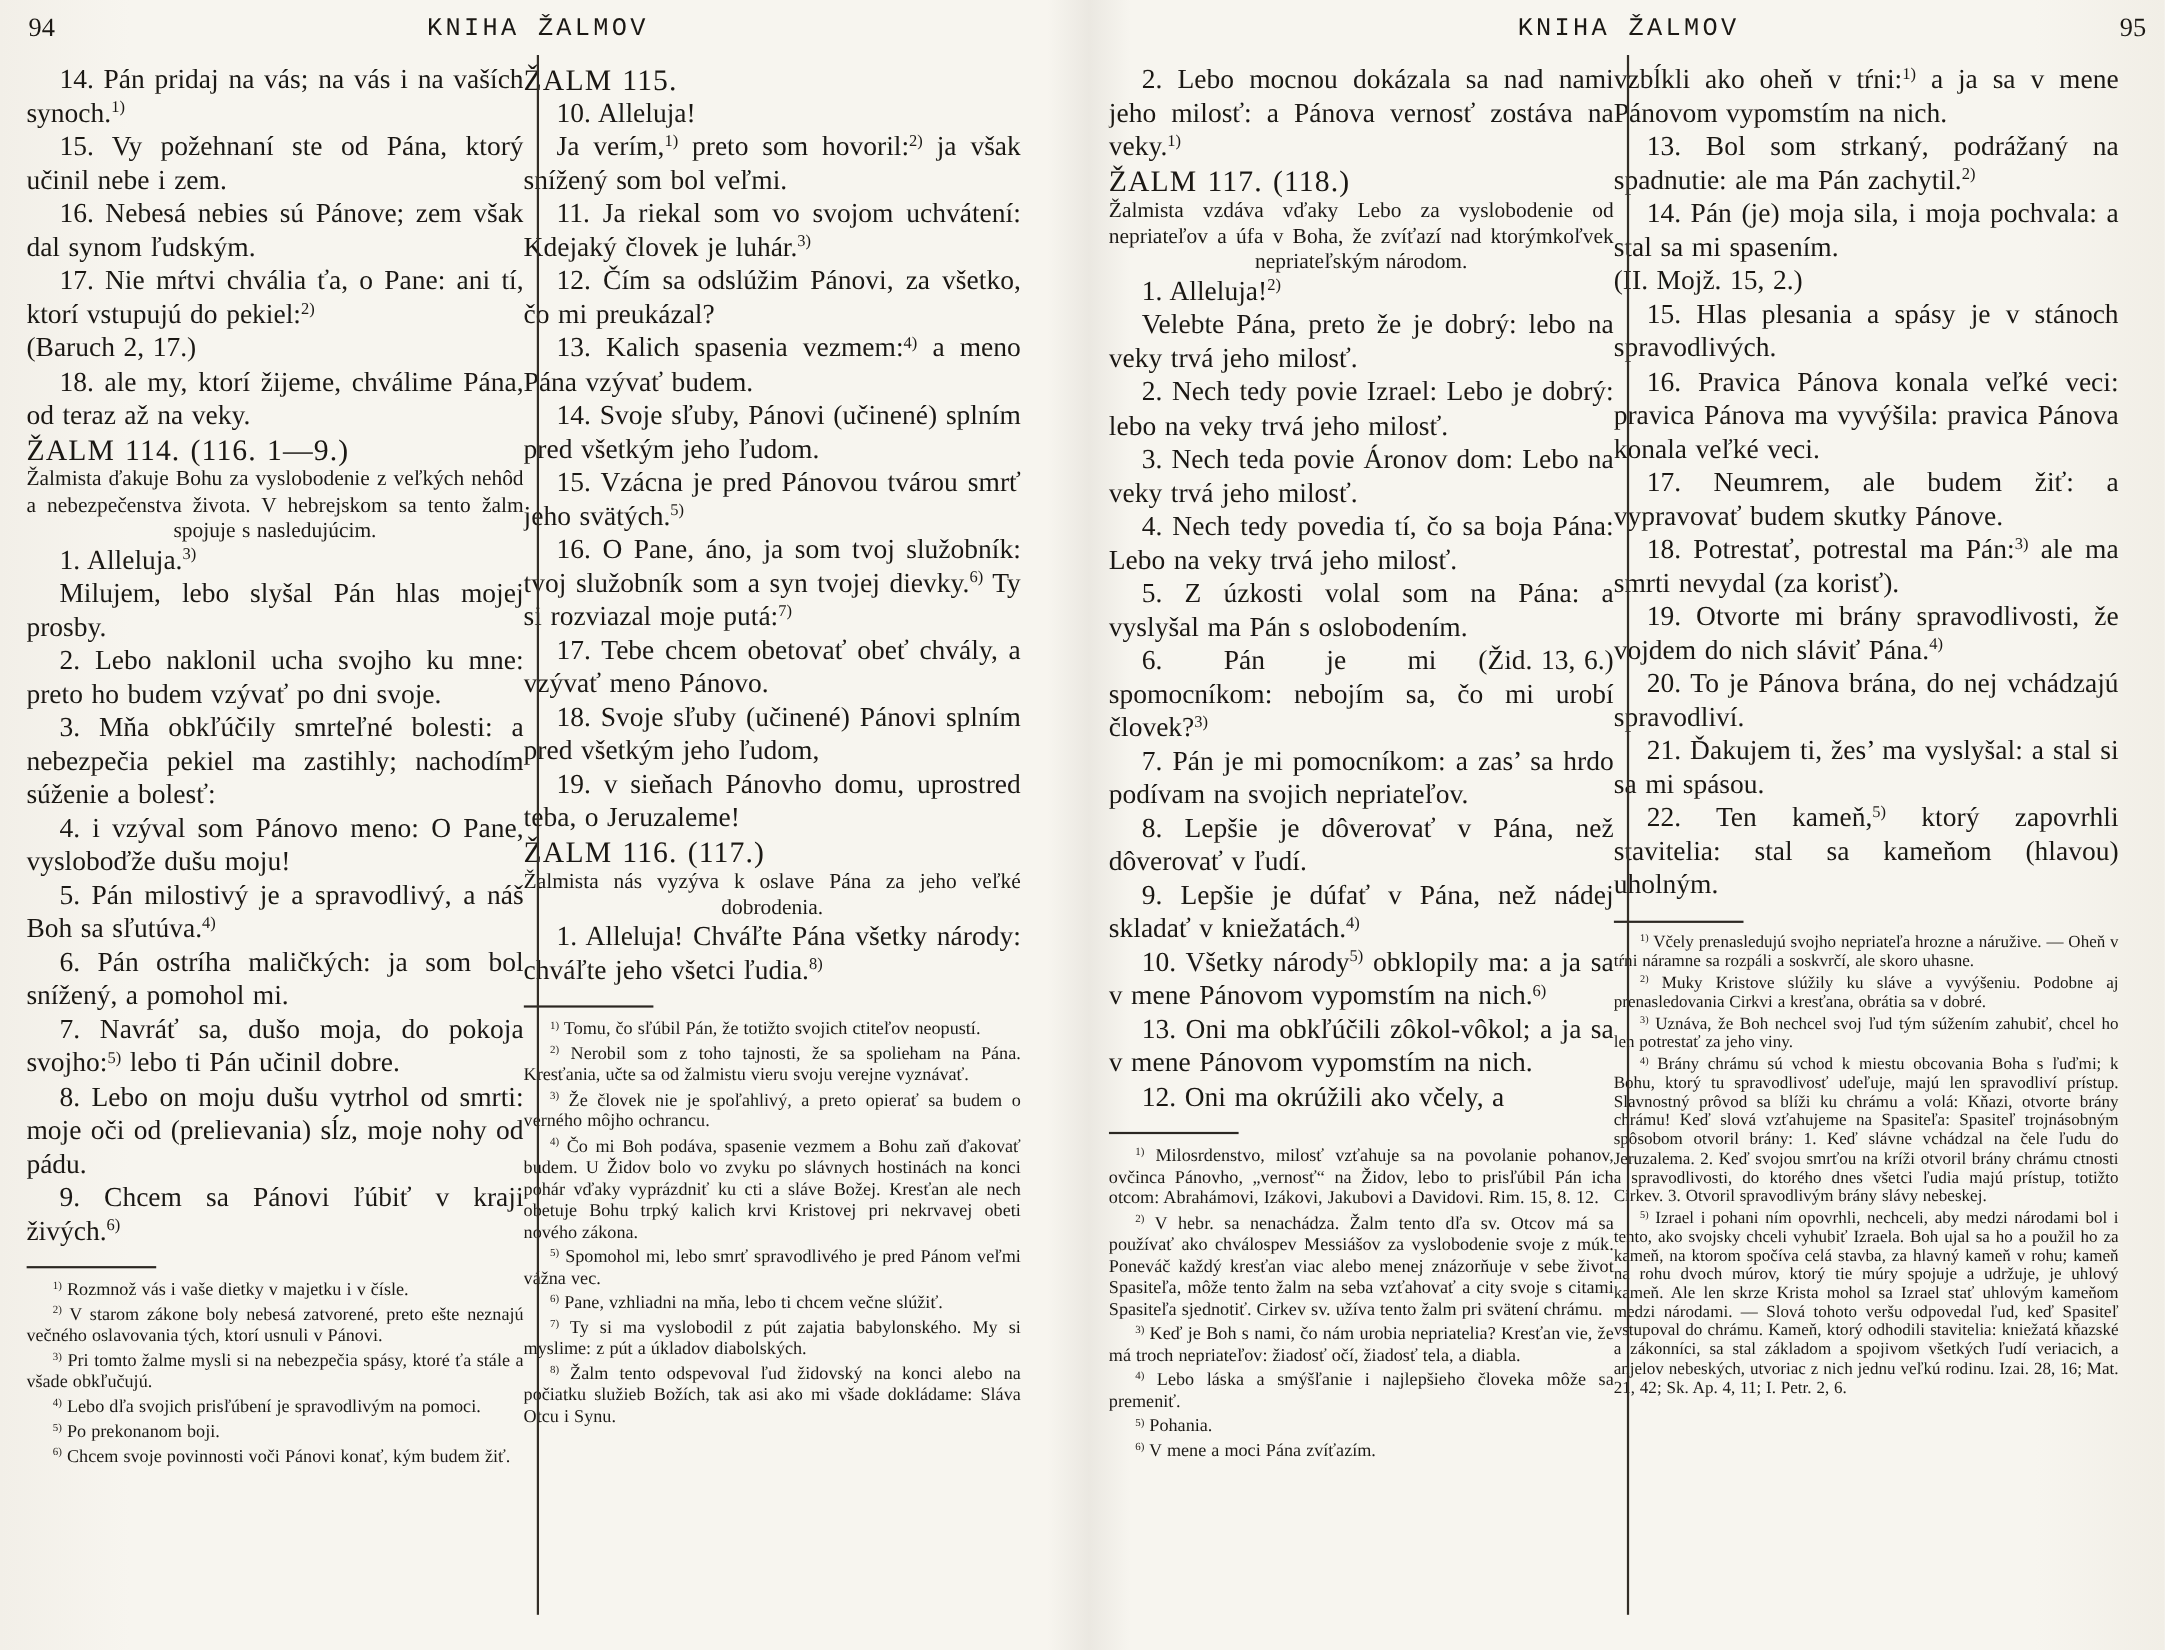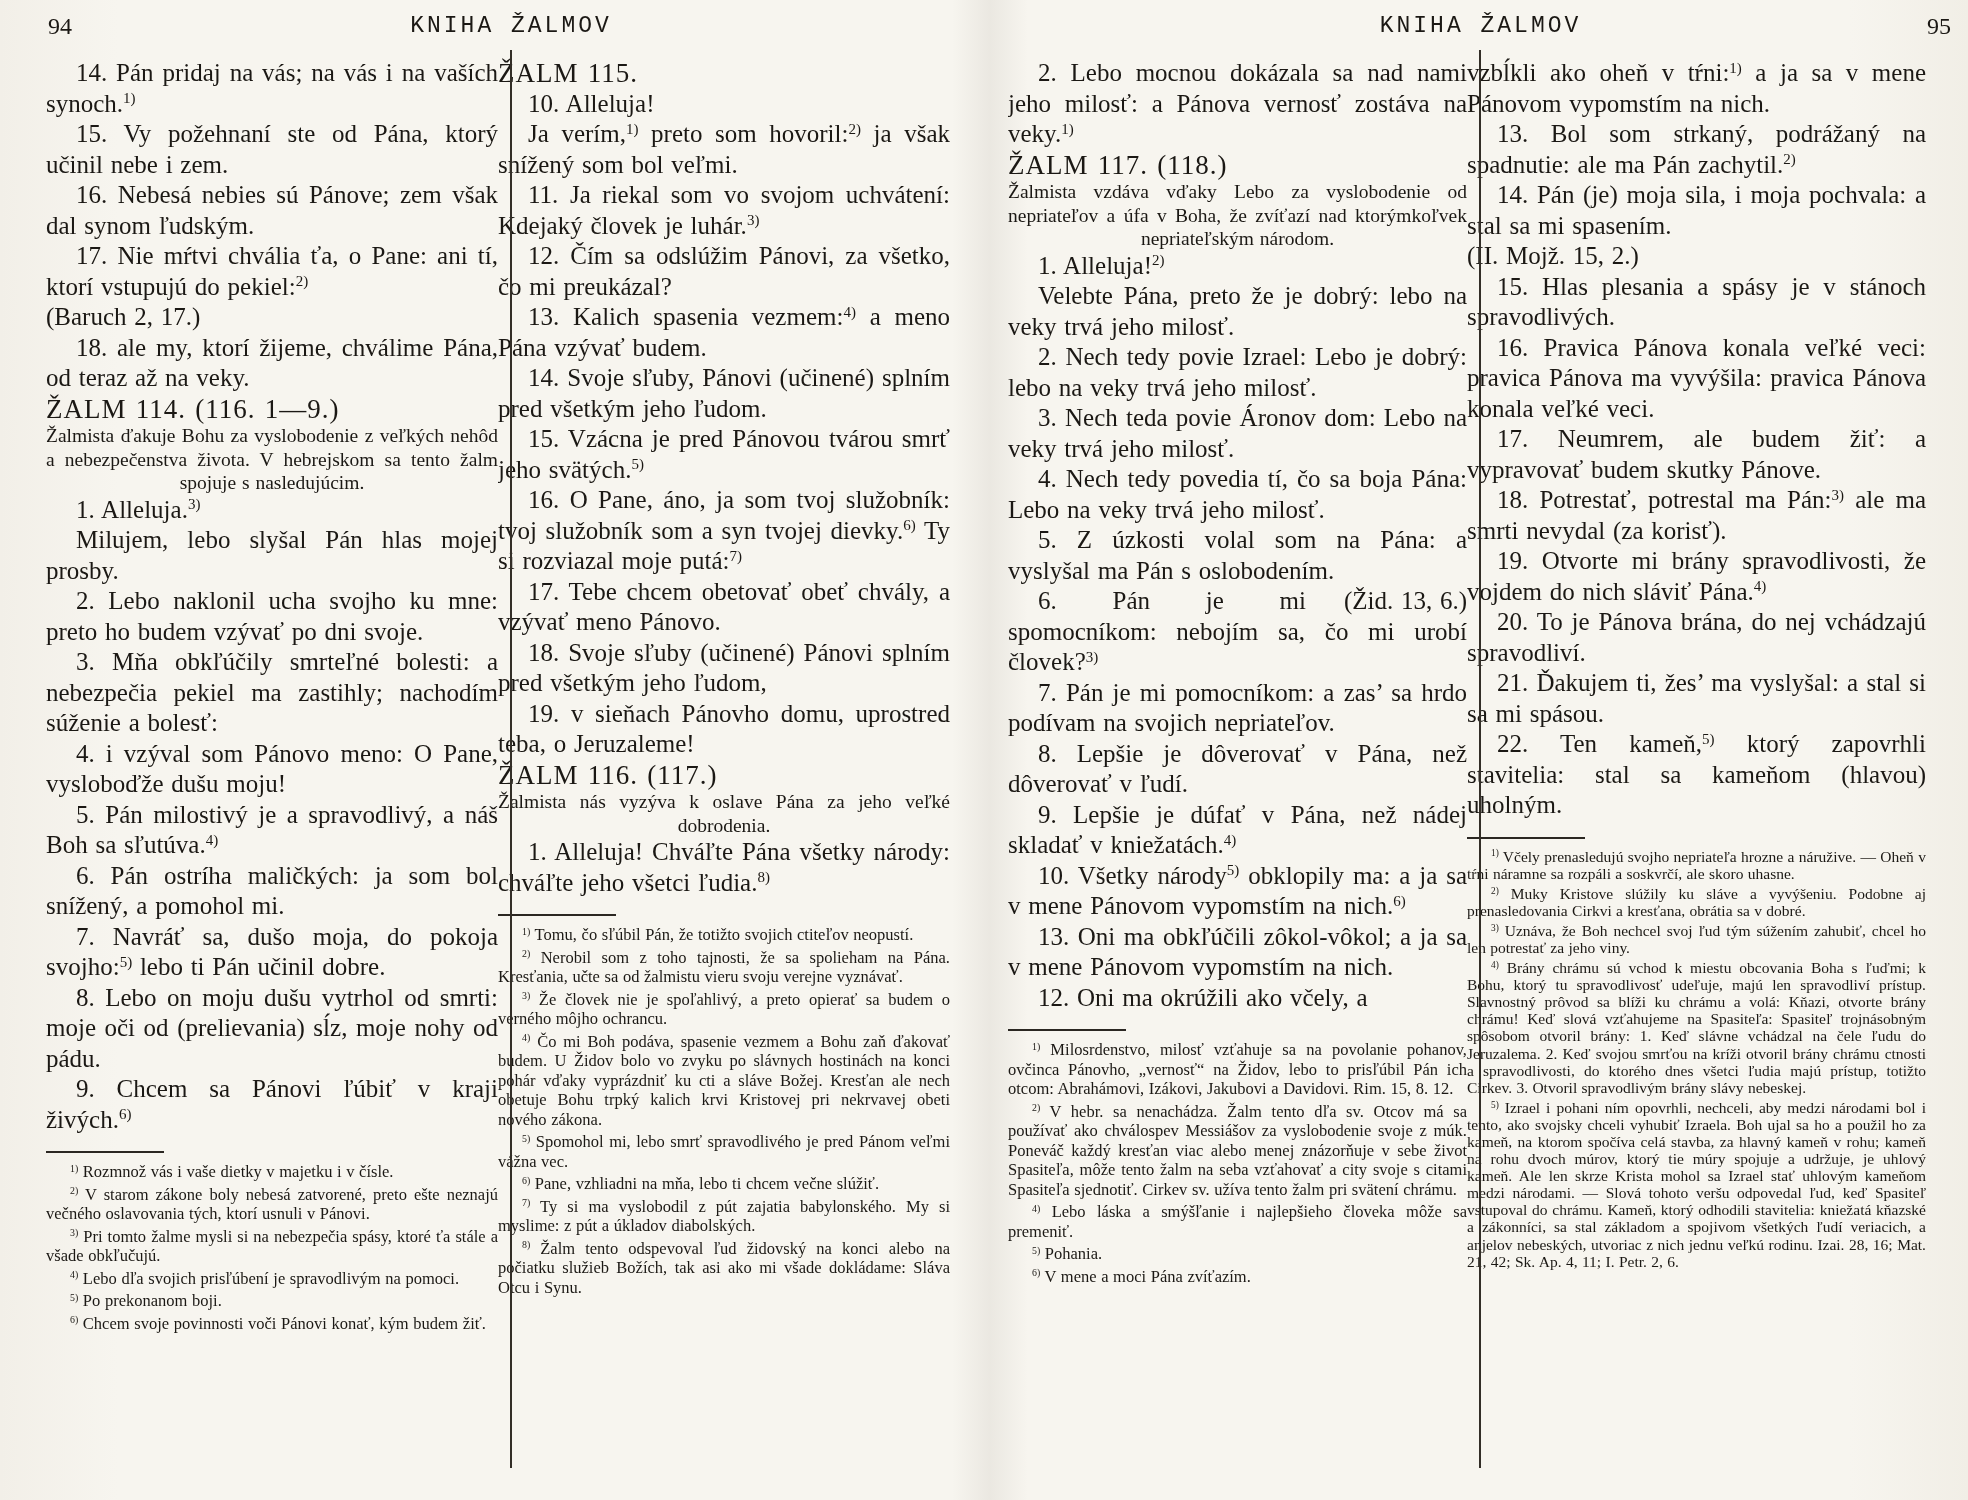--- a/index.html
+++ b/index.html
@@ -5,21 +5,21 @@
   html,body{margin:0;padding:0}
   body{
     width:1968px;height:1500px;overflow:hidden;position:relative;
     background:linear-gradient(90deg,#f2efe8 0%,#f7f5ef 6%,#f7f5ef 94%,#f1eee6 100%);
     font-family:"Liberation Serif","DejaVu Serif",serif;
     color:#1b1814;
   }
   .gutter-shade{position:absolute;left:952px;top:0;width:76px;height:1500px;
     background:linear-gradient(90deg,rgba(0,0,0,0) 0%,rgba(70,58,44,0.07) 50%,rgba(0,0,0,0) 100%);}
   .page{position:absolute;top:0;height:1492px}
-  .page-left{left:46px;width:930px}
+  .page-left{left:24px;width:930px}
   .page-right{left:1008px;width:945px}
   .page-header{position:relative;height:36px;margin-top:13px}
   .running-title{display:block;text-align:center;font-size:23px;letter-spacing:3px;font-family:Liberation Mono, monospace;}
   .pagenum{position:absolute;top:0;font-size:24px}
   .pagenum.pos-left{left:2px}
   .pagenum.pos-right{right:2px}
   .cols{display:flex;margin-top:9px}
   .col{width:452px;height:1428px;overflow:hidden;font-size:25px;line-height:30.5px;
        text-align:justify;word-spacing:1.5px}
   .page-right .col{width:459px}
@@ -128,20 +128,21 @@
         <p class="verse"><span class="inline-ref">(Žid. 13, 6.)</span>6. Pán je mi spomocníkom: nebojím sa, čo mi urobí človek?<sup>3)</sup></p>
         <p class="verse">7. Pán je mi pomocníkom: a zas’ sa hrdo podívam na svojich nepriateľov.</p>
         <p class="verse">8. Lepšie je dôverovať v Pána, než dôverovať v ľudí.</p>
         <p class="verse">9. Lepšie je dúfať v Pána, než nádej skladať v kniežatách.<sup>4)</sup></p>
         <p class="verse">10. Všetky národy<sup>5)</sup> obklopily ma: a ja sa v mene Pánovom vypomstím na nich.<sup>6)</sup></p>
         <p class="verse">13. Oni ma obkľúčili zôkol-vôkol; a ja sa v mene Pánovom vypomstím na nich.</p>
         <p class="verse">12. Oni ma okrúžili ako včely, a</p>
         <div class="fn-rule"></div>
         <p class="footnote"><sup>1)</sup> Milosrdenstvo, milosť vzťahuje sa na povolanie pohanov, ovčinca Pánovho, „vernosť“ na Židov, lebo to prisľúbil Pán ich otcom: Abrahámovi, Izákovi, Jakubovi a Davidovi. Rim. 15, 8. 12.</p>
         <p class="footnote"><sup>2)</sup> V hebr. sa nenachádza. Žalm tento dľa sv. Otcov má sa používať ako chválospev Messiášov za vyslobodenie svoje z múk. Poneváč každý kresťan viac alebo menej znázorňuje v sebe život Spasiteľa, môže tento žalm na seba vzťahovať a city svoje s citami Spasiteľa sjednotiť. Cirkev sv. užíva tento žalm pri svätení chrámu.</p>
+        <p class="footnote"><sup>3)</sup> Keď je Boh s nami, čo nám urobia nepriatelia? Kresťan vie, že má troch nepriateľov: žiadosť očí, žiadosť tela, a diabla.</p>
         <p class="footnote"><sup>4)</sup> Lebo láska a smýšľanie i najlepšieho človeka môže sa premeniť.</p>
         <p class="footnote"><sup>5)</sup> Pohania.</p>
         <p class="footnote"><sup>6)</sup> V mene a moci Pána zvíťazím.</p>
       </div>
     <div class="col fn-tight">
         <p class="cont">vzbĺkli ako oheň v tŕni:<sup>1)</sup> a ja sa v mene Pánovom vypomstím na nich.</p>
         <p class="verse">13. Bol som strkaný, podrážaný na spadnutie: ale ma Pán zachytil.<sup>2)</sup></p>
         <p class="verse">14. Pán (je) moja sila, i moja pochvala: a stal sa mi spasením.</p>
         <p class="ref">(II. Mojž. 15, 2.)</p>
         <p class="verse">15. Hlas plesania a spásy je v stánoch spravodlivých.</p>

